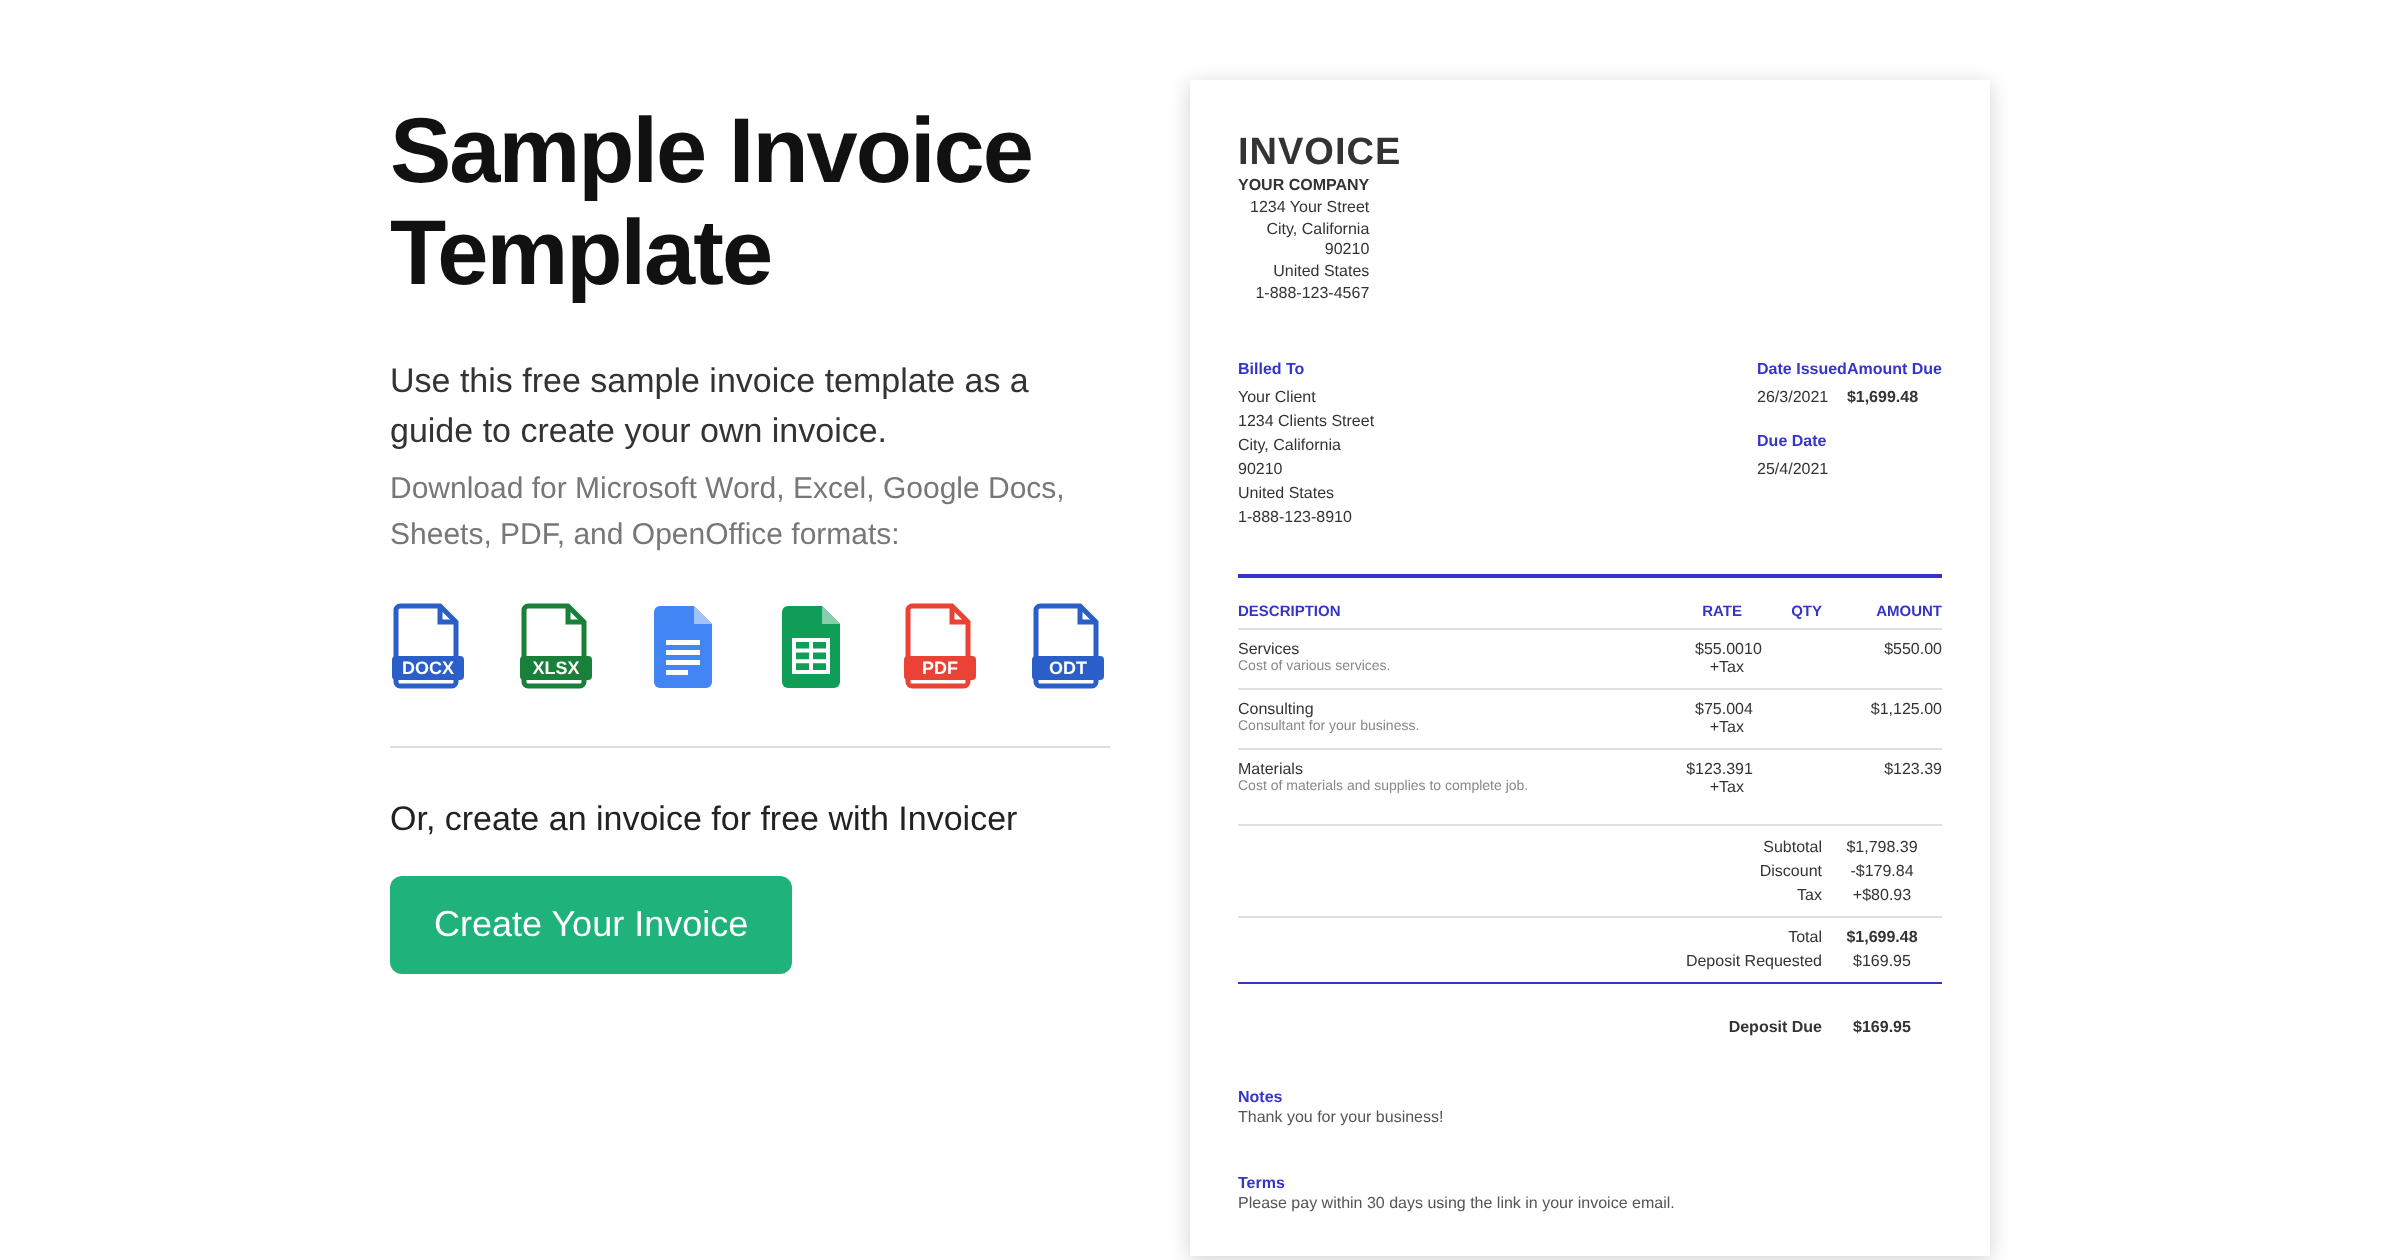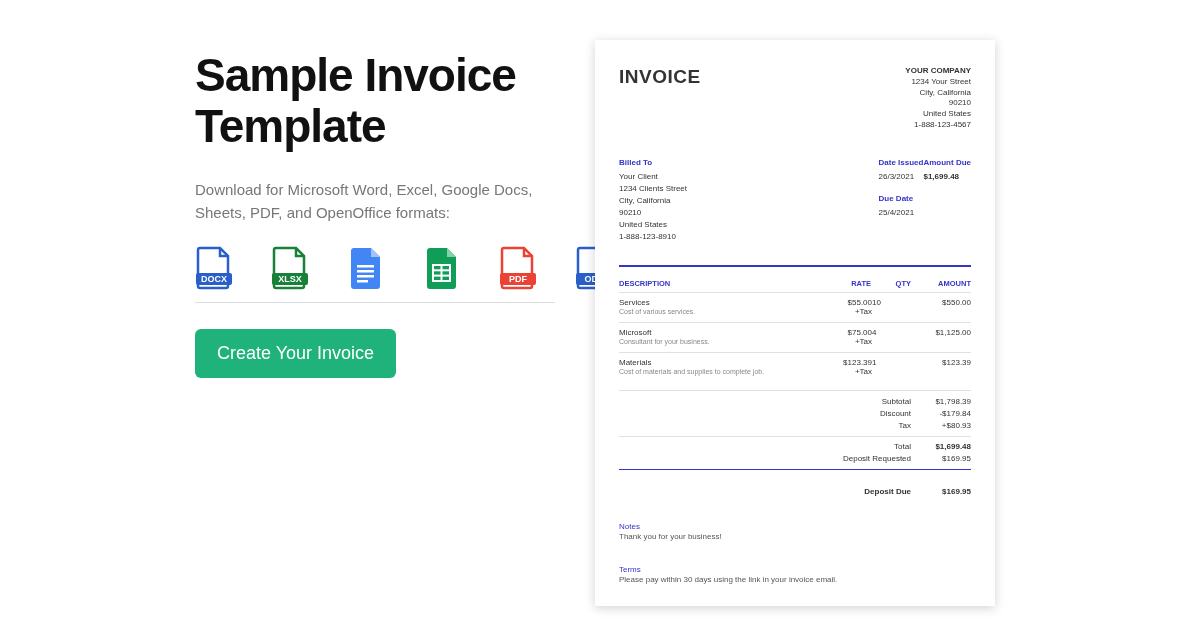--- a/index.html
+++ b/index.html
@@ -34,22 +34,22 @@
     margin-bottom: 6px;
   }
   .download-note {
     font-size: 15px;
     color: #777;
     line-height: 1.5;
     margin-bottom: 22px;
   }
   .icons {
     display: flex;
-    gap: 38px;
-    margin-bottom: 12px;
+    gap: 26px;
+    margin-bottom: 28px;
   }
   .icons svg { width: 38px; height: 44px; display:block; }
   hr.sep {
     border: none;
     border-top: 1px solid #ddd;
     margin: 0 0 26px 0;
   }
   .or-line {
     font-size: 17px;
     color: #222;
@@ -74,20 +74,21 @@
     box-shadow: 0 2px 10px rgba(0,0,0,.18);
     padding: 26px 24px 22px 24px;
     font-size: 8px;
     color: #333;
   }
   .inv-head {
     display: flex;
     justify-content: space-between;
     align-items: flex-start;
     margin-bottom: 26px;
+    flex-direction: column;
   }
   .inv-title {
     font-size: 19px;
     font-weight: 700;
     letter-spacing: .5px;
     color: #333;
   }
   .company {
     text-align: right;
     line-height: 1.35;
@@ -120,34 +121,35 @@
   .item { border-top:1px solid #e0e0e0; padding:5px 0 6px; }
   .item .row1{display:flex;}
   .item .name{flex:1; font-weight:500;}
   .item .rate{width:55px;text-align:right;}
   .item .qty{width:51px;text-align:left;}
   .item .amt{width:48px;text-align:right;}
   .item .desc{color:#888; font-size:7px; margin-top:1px;}
   .summary { margin-top:8px; border-top:1px solid #e0e0e0; padding-top:5px;}
   .sum-row{display:flex; justify-content:flex-end; line-height:1.5;}
   .sum-row .lbl{width:100px;text-align:right;}
-  .sum-row .val{width:60px;text-align:right;}
+  .sum-row .val{width:60px;text-align:center;}
   .totline{border-top:1px solid #e0e0e0;margin-top:4px;padding-top:4px;}
   .purple-line{border-top:1px solid #3434c8;margin-top:4px;padding-top:16px;}
   .bold{font-weight:700;}
   .notes{margin-top:14px;}
-  .notes .h{color:#3434c8;font-weight:400;margin-bottom:1px;margin-top:24px;}
+  .notes .h{color:#3434c8;font-weight:700;margin-bottom:1px;margin-top:24px;}
   .notes .t{color:#555;}
 </style>
 </head>
 <body>
 
 <div class="page">
   <div class="left">
     <h1 class="title">Sample Invoice Template</h1>
+    <p class="subtitle">Use this free sample invoice template as a guide to create your own invoice.</p>
     <p class="download-note">Download for Microsoft Word, Excel, Google Docs, Sheets, PDF, and OpenOffice formats:</p>
     <div class="icons">
       <span>
           <svg viewBox="0 0 38 44">
             <path d="M5 2h20l8 8v30a2 2 0 0 1-2 2H5a2 2 0 0 1-2-2V4a2 2 0 0 1 2-2z" fill="none" stroke="#2a5fc9" stroke-width="2.5"></path>
             <path d="M25 2v8h8" fill="none" stroke="#2a5fc9" stroke-width="2.5"></path>
             <rect x="1" y="27" width="36" height="12" rx="2" fill="#2a5fc9"></rect>
             <text x="19" y="36" text-anchor="middle" fill="#fff" font-size="9" font-weight="700" font-family="Arial">DOCX</text>
           </svg>
         </span>
@@ -190,20 +192,21 @@
       <span>
           <svg viewBox="0 0 38 44">
             <path d="M5 2h20l8 8v30a2 2 0 0 1-2 2H5a2 2 0 0 1-2-2V4a2 2 0 0 1 2-2z" fill="none" stroke="#2a5fc9" stroke-width="2.5"></path>
             <path d="M25 2v8h8" fill="none" stroke="#2a5fc9" stroke-width="2.5"></path>
             <rect x="1" y="27" width="36" height="12" rx="2" fill="#2a5fc9"></rect>
             <text x="19" y="36" text-anchor="middle" fill="#fff" font-size="9" font-weight="700" font-family="Arial">ODT</text>
           </svg>
         </span>
     </div>
     <hr class="sep">
+    <p class="or-line">Or, create an invoice for free with Invoicer</p>
     <button class="cta">Create Your Invoice</button>
   </div>
 
   <div class="preview">
     <div class="inv-head">
       <div class="inv-title">INVOICE</div>
       <div class="company">
         <div class="name">YOUR COMPANY</div>
         <div>1234 Your Street</div>
         <div>City, California</div>
@@ -255,21 +258,21 @@
       </div>
       <div class="row1">
           <div class="desc" style="flex:1">Cost of various services.</div>
           <div class="rate">+Tax</div>
           <div class="qty"></div>
           <div class="amt"></div>
         </div>
     </div>
     <div class="item">
       <div class="row1">
-        <div class="name">Microsoft</div>
+        <div class="name">Consulting</div>
         <div class="rate">$75.00</div>
         <div class="qty">4</div>
         <div class="amt">$1,125.00</div>
       </div>
       <div class="row1">
           <div class="desc" style="flex:1">Consultant for your business.</div>
           <div class="rate">+Tax</div>
           <div class="qty"></div>
           <div class="amt"></div>
         </div>

